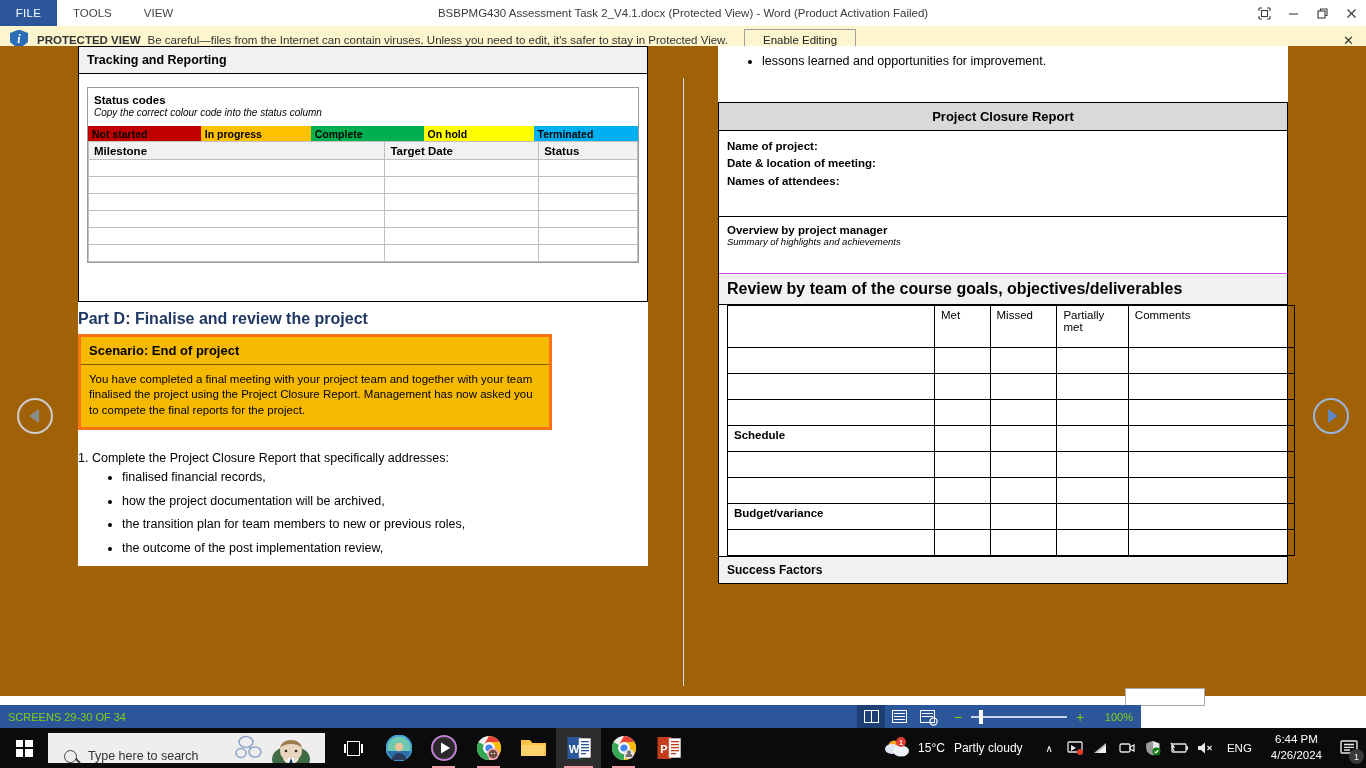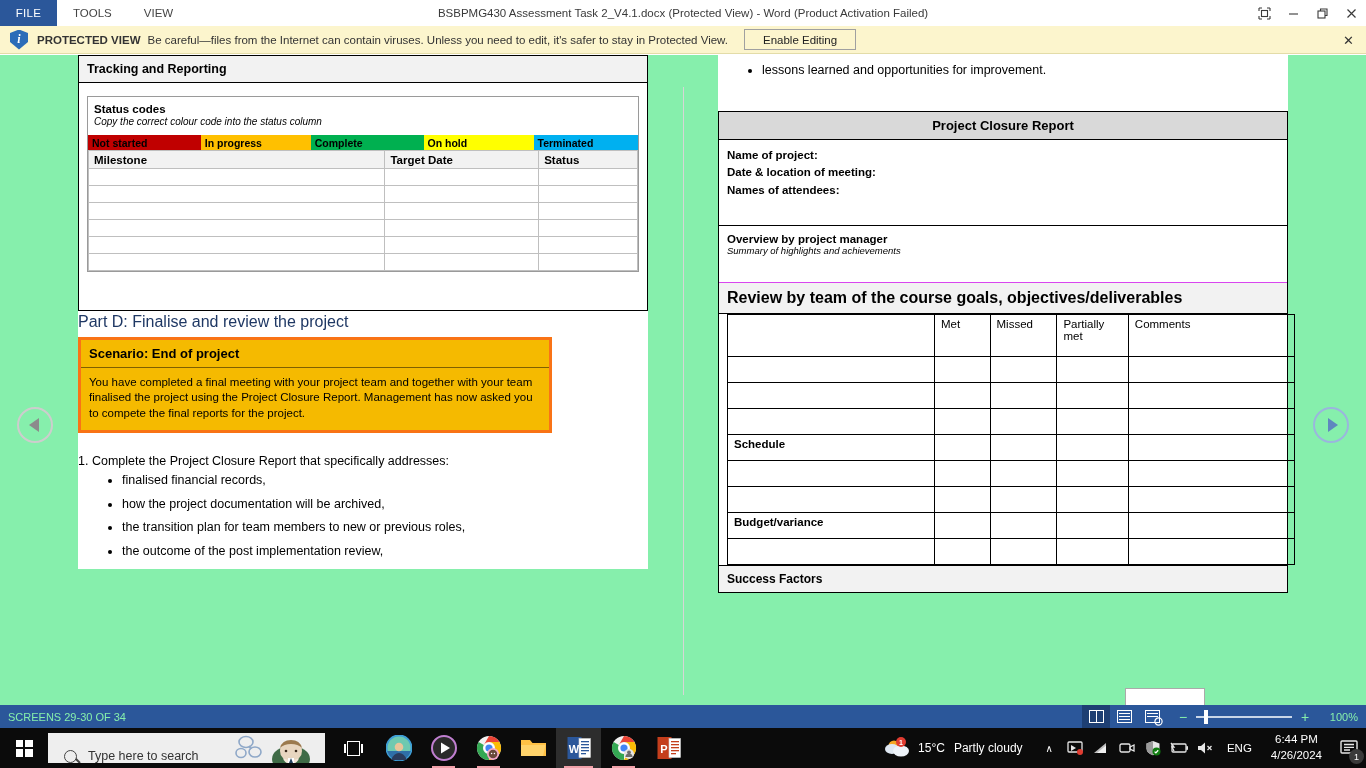--- a/index.html
+++ b/index.html
@@ -65,22 +65,22 @@
     font-size: 11.5px; color: #222; font-family: "Liberation Sans", sans-serif;
     display: flex; align-items: center; justify-content: center;
   }
   .pv-close {
     position: absolute; right: 12px; top: 50%; transform: translateY(-50%);
     font-size: 13px; color: #333;
   }
 
   
   .canvas {
-    position: absolute; top: 55px; left: 0; width: 1366px; height: 650px;
-    background: #86efac; overflow: hidden;
+    position: absolute; top: 46px; left: 0; width: 1366px; height: 650px;
+    background: #a16207; overflow: hidden;
   }
   .page { position: absolute; top: 0; background: #ffffff; }
   .page-left  { left: 78px;  width: 570px; }
   .page-right { left: 718px; width: 570px; }
   .gutter {
     position: absolute; left: 683px; top: 32px; width: 1px; height: 608px;
     background: #d6d6d6;
   }
 
   .nav-circle {
@@ -123,22 +123,22 @@
   .ms-table th, .ms-table td {
     border: 1px solid #bfbfbf; height: 17px; font-size: 11.5px;
     text-align: left; padding: 1px 5px;
   }
   .ms-table th { background: #f2f2f2; font-weight: bold; height: 18px; }
   .ms-table col.c1 { width: 54%; }
   .ms-table col.c2 { width: 28%; }
   .ms-table col.c3 { width: 18%; }
 
   .partd-title {
-    font-size: 16px; font-weight: normal; color: #1f3864;
-    margin-top: 2px; margin-bottom: 6px;
+    font-size: 16px; font-weight: bold; color: #1f3864;
+    margin-top: 8px; margin-bottom: 6px;
   }
   .scenario-box { border: 3px solid #f97316; width: 474px; }
   .scenario-head {
     background: #f5ba00; padding: 6px 8px;
     font-size: 13px; font-weight: bold; border-bottom: 1px solid #7f6000;
   }
   .scenario-body {
     background: #f5ba00; padding: 7px 8px 9px 8px; font-size: 11.5px;
     line-height: 1.33;
   }
@@ -184,22 +184,22 @@
     background: #f2f2f2; font-size: 12px; font-weight: bold;
     padding: 6px 8px; border-top: 1px solid #000;
   }
   .stray-box {
     position: absolute; left: 1125px; top: 688px;
     width: 80px; height: 18px; border: 1px solid #aaa; background: #fff;
   }
 
   
   .statusbar {
-    position: absolute; left: 0; top: 705px; width: 1366px; height: 23px;
-    background: #2b579a; color: #86efac; display: flex; align-items: center;
+    position: absolute; left: 0; top: 705px; width: 1141px; height: 23px;
+    background: #2b579a; color: #84cc16; display: flex; align-items: center;
   }
   .sb-text { font-size: 11px; padding-left: 8px; }
   .sb-right {
     position: absolute; right: 8px; top: 0; height: 23px;
     display: flex; align-items: center; gap: 0px;
   }
   .sb-viewbtn {
     width: 28px; height: 23px; display: flex; align-items: center;
     justify-content: center;
   }

